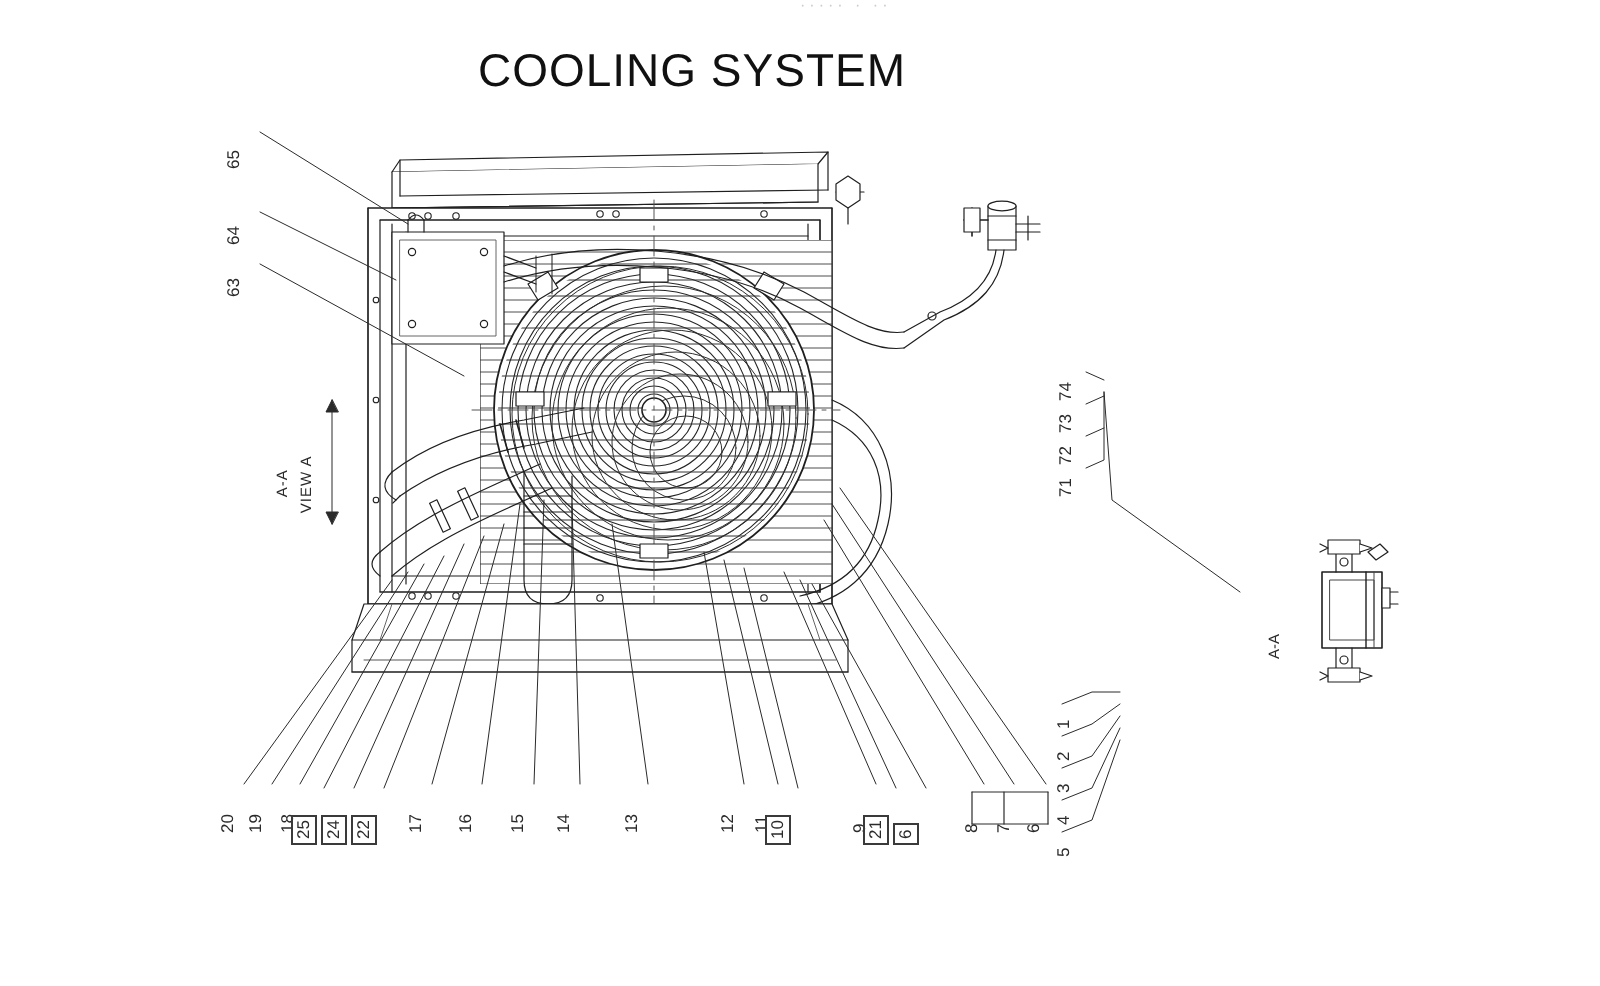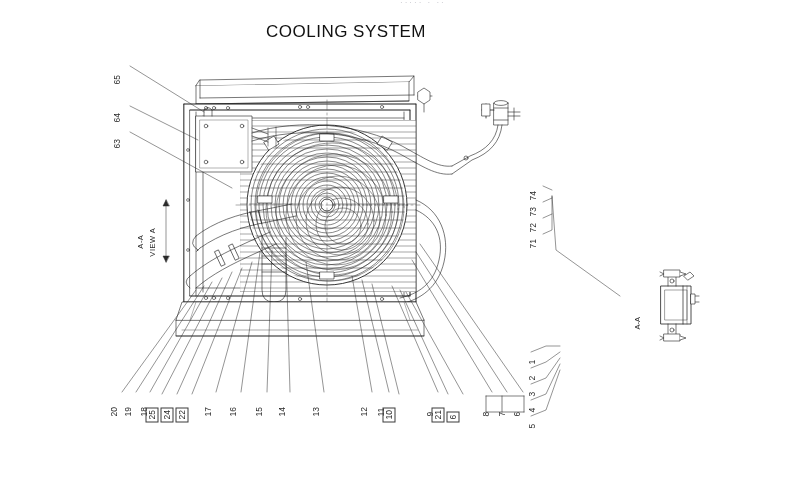--- a/index.html
+++ b/index.html
@@ -26,21 +26,21 @@
     width: 800px;
     height: 493px;
     display: block;
   }
   .page-title {
     position: absolute;
     left: 0;
     top: 22px;
     width: 692px;
     text-align: center;
-    font-size: 17px;
+    font-size: 23px;
     letter-spacing: 0.5px;
     font-family: "Liberation Sans", sans-serif;
     color: #111;
     white-space: nowrap;
   }
   .header-faint {
     position: absolute;
     left: 400px;
     top: -2px;
     width: 220px;

